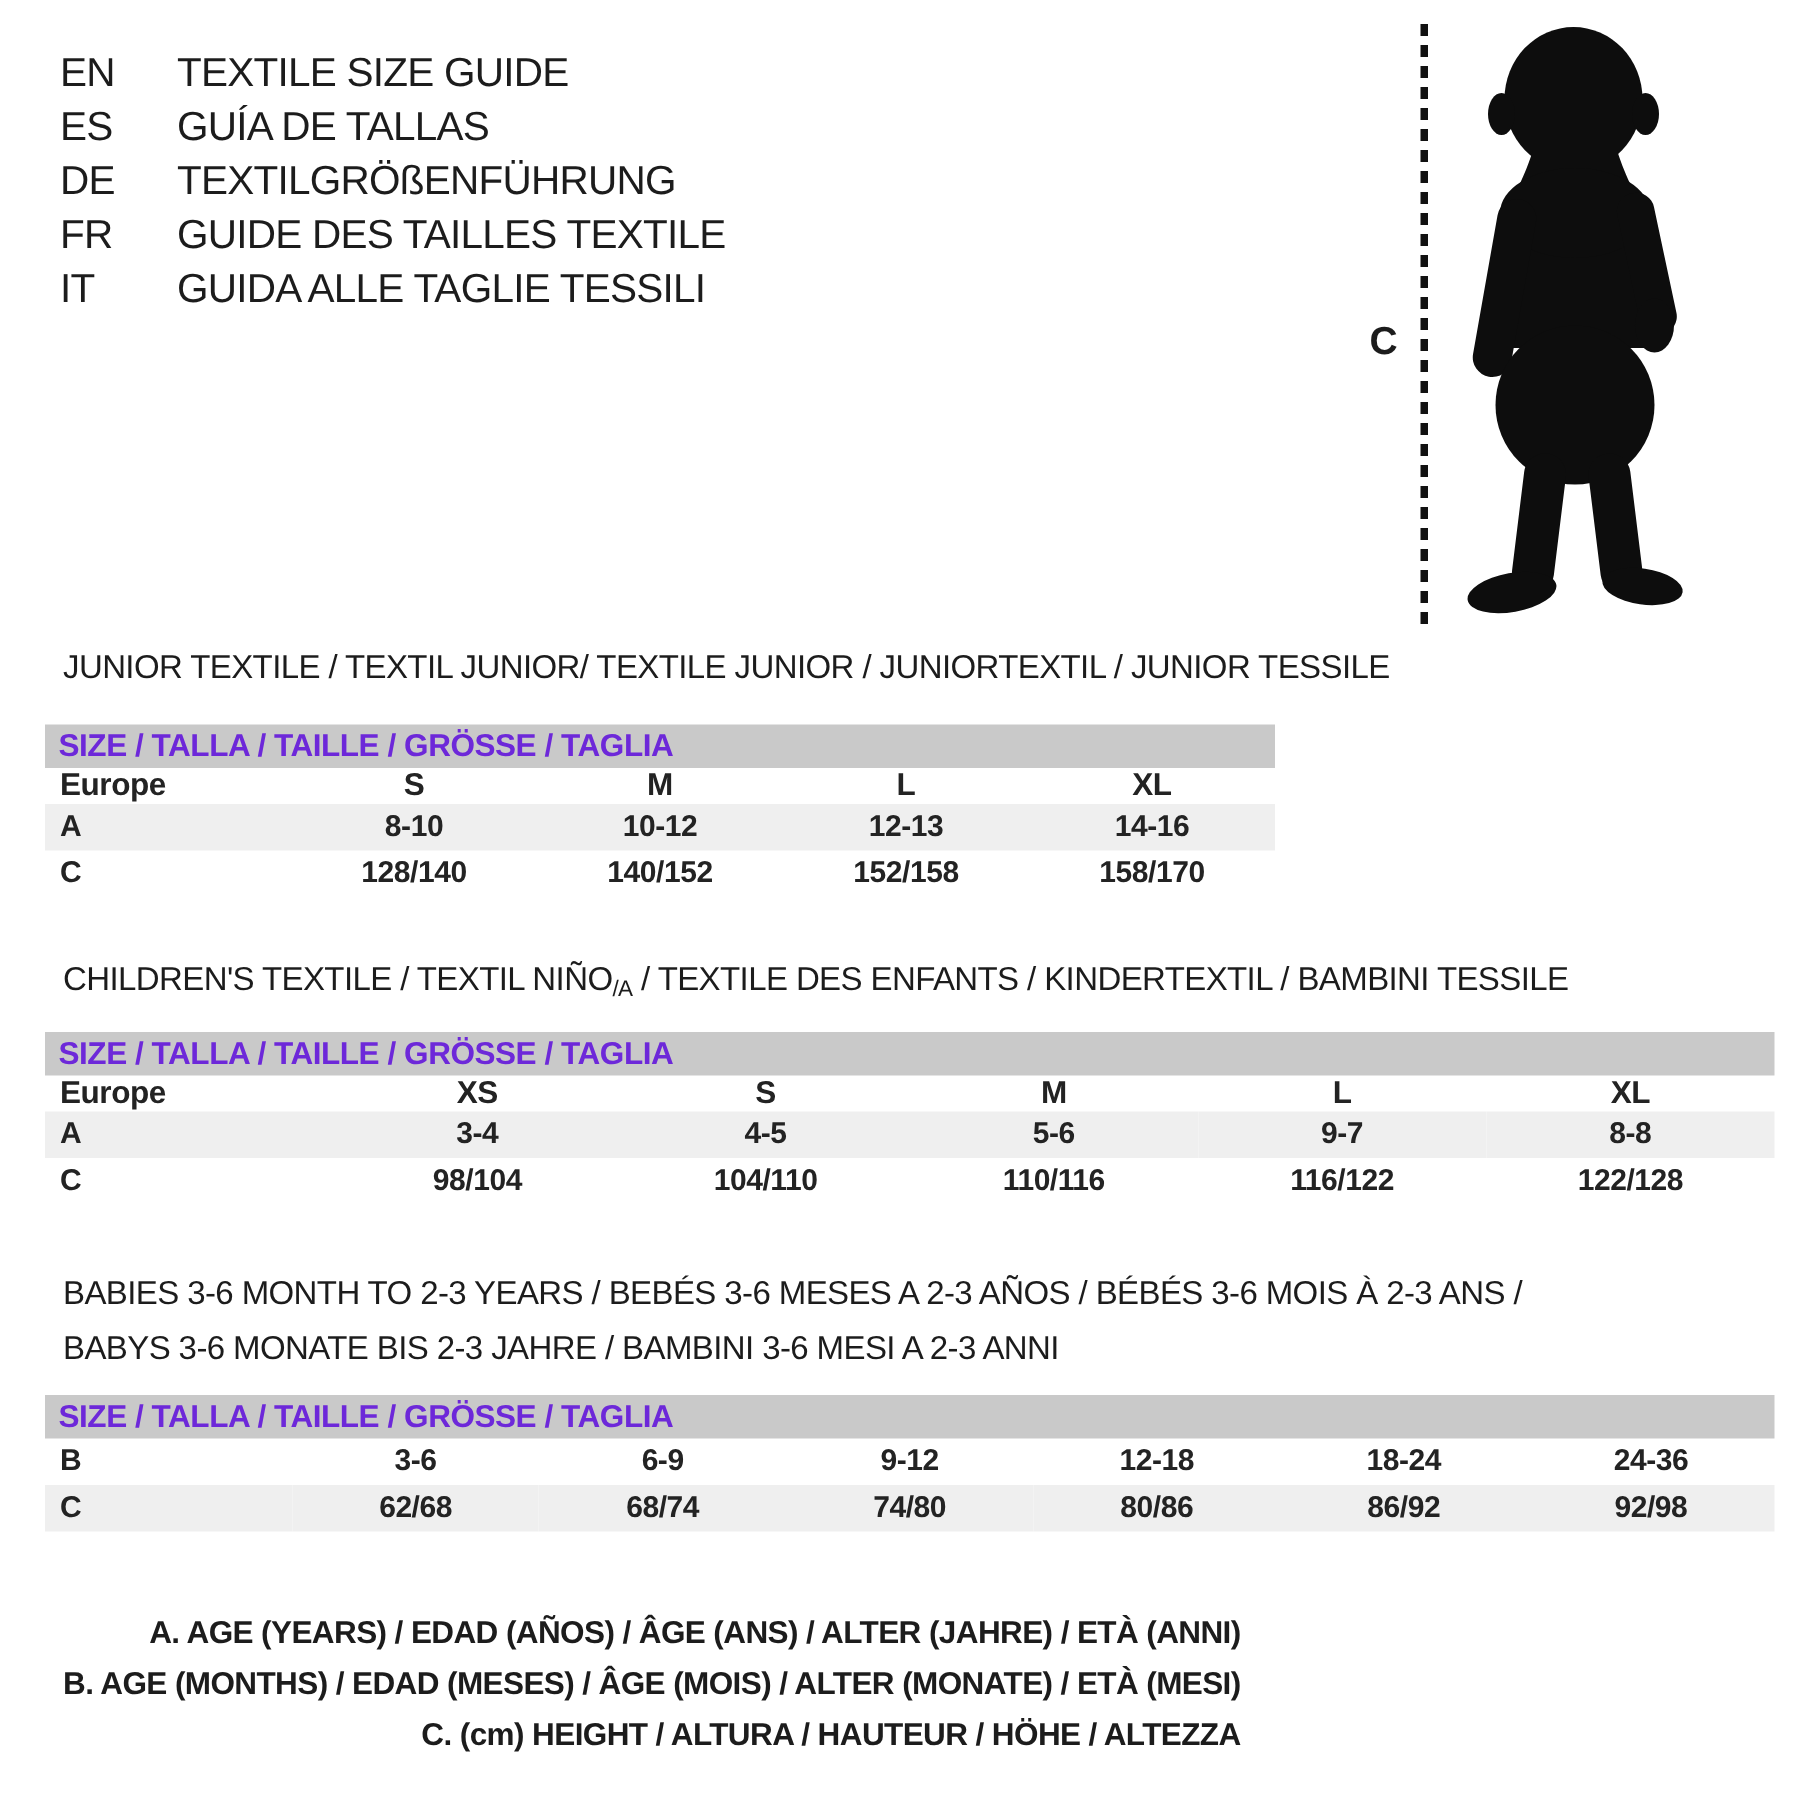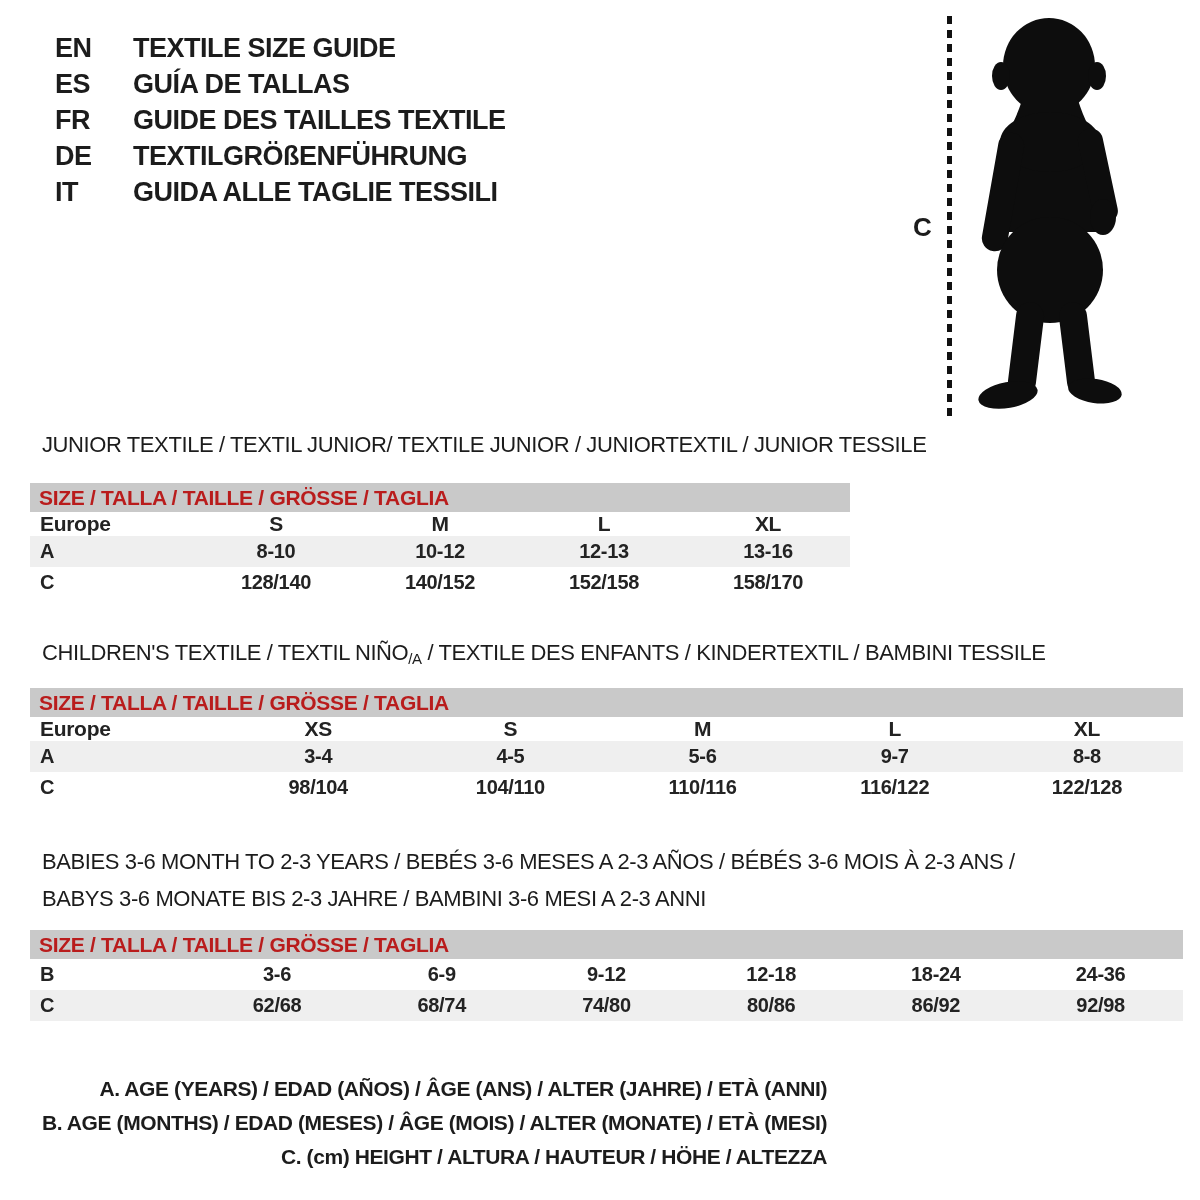--- a/index.html
+++ b/index.html
@@ -9,23 +9,23 @@
     font-family:"Liberation Sans", sans-serif;
     font-stretch:condensed;
     color:#1c1c1c;
     overflow:hidden;
   }
 
   
   .lang-block { position:absolute; top:30px; left:40px; }
   .lang-row { display:flex; line-height:36px; }
   .lang-code {
-    width:78px; font-size:27px; font-weight:700; letter-spacing:-0.5px;margin-left:15px;
-  }
-  .lang-title { font-size:27px; font-weight:700; letter-spacing:-0.5px;text-align:right; }
+    width:78px; font-size:27px; font-weight:400; letter-spacing:-0.5px;
+  }
+  .lang-title { font-size:27px; font-weight:400; letter-spacing:-0.5px;text-align:right; }
 
   
   .dash-line {
     position:absolute; left:947px; top:16px; width:5px; height:400px;
     background:repeating-linear-gradient(to bottom, #111 0 8px, transparent 8px 14px);
   }
   .figure-label {
     position:absolute; left:913px; top:212px;
     font-size:26px; font-weight:700;
   }
@@ -48,21 +48,21 @@
     font-size:20px; font-weight:700; letter-spacing:-0.3px; color:#232323;
   }
   .t-junior   { top:483px; width:820px; }
   .t-children { top:688px; width:1153px; }
   .t-babies   { top:930px; width:1153px; }
 
   td { text-align:center; vertical-align:middle; }
   td.lbl { text-align:left; padding-left:10px; width:110px; }
   tr.bar-row td {
     background:#c9c9c9; height:29px; text-align:left; padding-left:9px;
-    font-size:21px; color:#b91c1c;
+    font-size:21px; color:#6d28d9;
   }
   tr.cols-row td { height:23px; font-size:21px; }
   tr.data-row td { height:31px; }
   tr.shade td { background:#efefef; }
 
   
   .legend { position:absolute; left:42px; top:1072px;text-align:right; }
   .legend-line {
     font-size:21px; font-weight:700; letter-spacing:-0.4px; line-height:34px;
     white-space:nowrap;
@@ -74,26 +74,26 @@
 <div class="lang-block">
   <div class="lang-row">
     <span class="lang-code">EN</span>
     <span class="lang-title">TEXTILE SIZE GUIDE</span>
   </div>
   <div class="lang-row">
     <span class="lang-code">ES</span>
     <span class="lang-title">GUÍA DE TALLAS</span>
   </div>
   <div class="lang-row">
+    <span class="lang-code">DE</span>
+    <span class="lang-title">TEXTILGRÖßENFÜHRUNG</span>
+  </div>
+  <div class="lang-row">
     <span class="lang-code">FR</span>
     <span class="lang-title">GUIDE DES TAILLES TEXTILE</span>
-  </div>
-  <div class="lang-row">
-    <span class="lang-code">DE</span>
-    <span class="lang-title">TEXTILGRÖßENFÜHRUNG</span>
   </div>
   <div class="lang-row">
     <span class="lang-code">IT</span>
     <span class="lang-title">GUIDA ALLE TAGLIE TESSILI</span>
   </div>
 </div>
 
 <div class="dash-line"></div>
 <div class="figure-label">C</div>
 <svg class="baby-svg" width="178" height="402" viewBox="0 0 178 402" fill="#0d0d0d" xmlns="http://www.w3.org/2000/svg">
@@ -124,21 +124,21 @@
     <td>S</td>
     <td>M</td>
     <td>L</td>
     <td>XL</td>
   </tr>
   <tr class="data-row shade">
     <td class="lbl">A</td>
     <td>8-10</td>
     <td>10-12</td>
     <td>12-13</td>
-    <td>13-16</td>
+    <td>14-16</td>
   </tr>
   <tr class="data-row">
     <td class="lbl">C</td>
     <td>128/140</td>
     <td>140/152</td>
     <td>152/158</td>
     <td>158/170</td>
   </tr>
 </tbody>
   </table>

